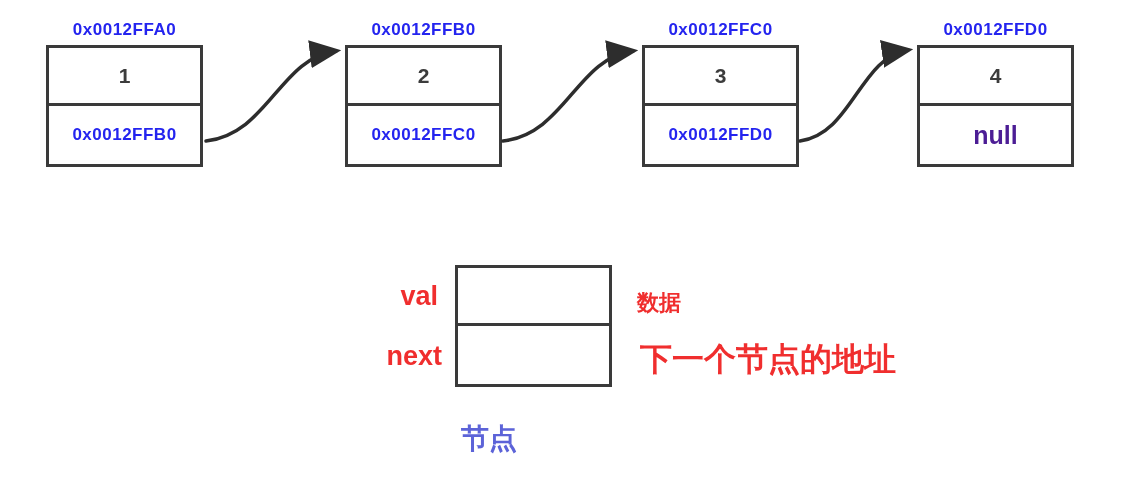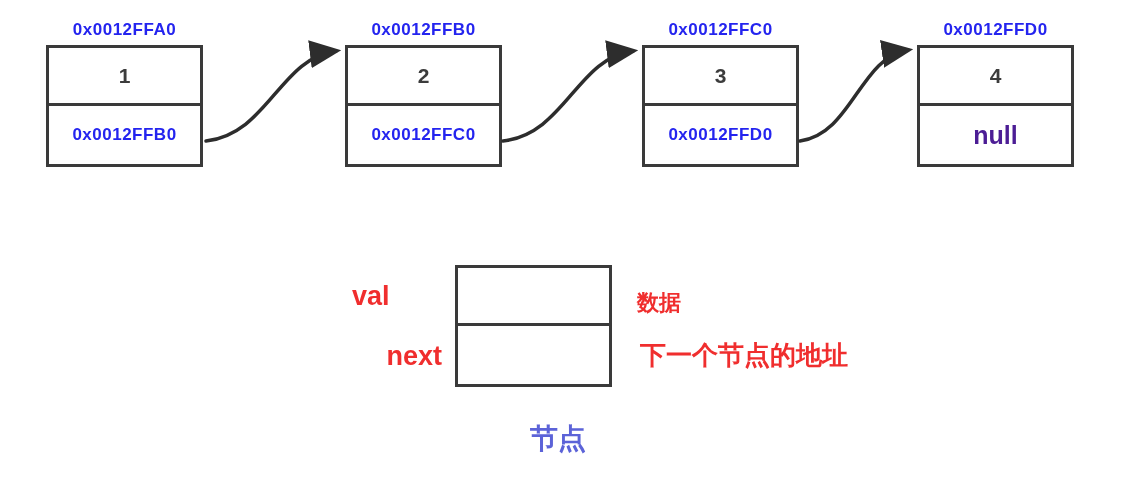--- a/index.html
+++ b/index.html
@@ -76,41 +76,41 @@
     background: #ffffff;
   }
   .legend-box .cell.val-cell { font-size: 0; }
   .legend-label {
     position: absolute;
     font-weight: bold;
     color: #f02e2e;
   }
   #legend-val {
     left: 352px; top: 281px;
-    width: 86px; text-align: left;
+    width: 86px; text-align: right;
     font-size: 27px;
   }
   #legend-next {
     left: 352px; top: 341px;
     width: 90px; text-align: right;
     font-size: 27px;
   }
   #legend-desc-val {
     left: 637px; top: 288px;
     font-size: 22px;
   }
   #legend-desc-next {
     left: 640px; top: 338px;
-    font-size: 26px;
+    font-size: 32px;
   }
   .legend-caption {
     position: absolute;
-    left: 429px; top: 420px;
+    left: 461px; top: 420px;
     width: 157px;
-    text-align: right;
+    text-align: left;
     font-size: 28px;
     font-weight: bold;
     color: #5c63d8;
   }
 </style>
 </head>
 <body>
 
 <div class="canvas">
 

